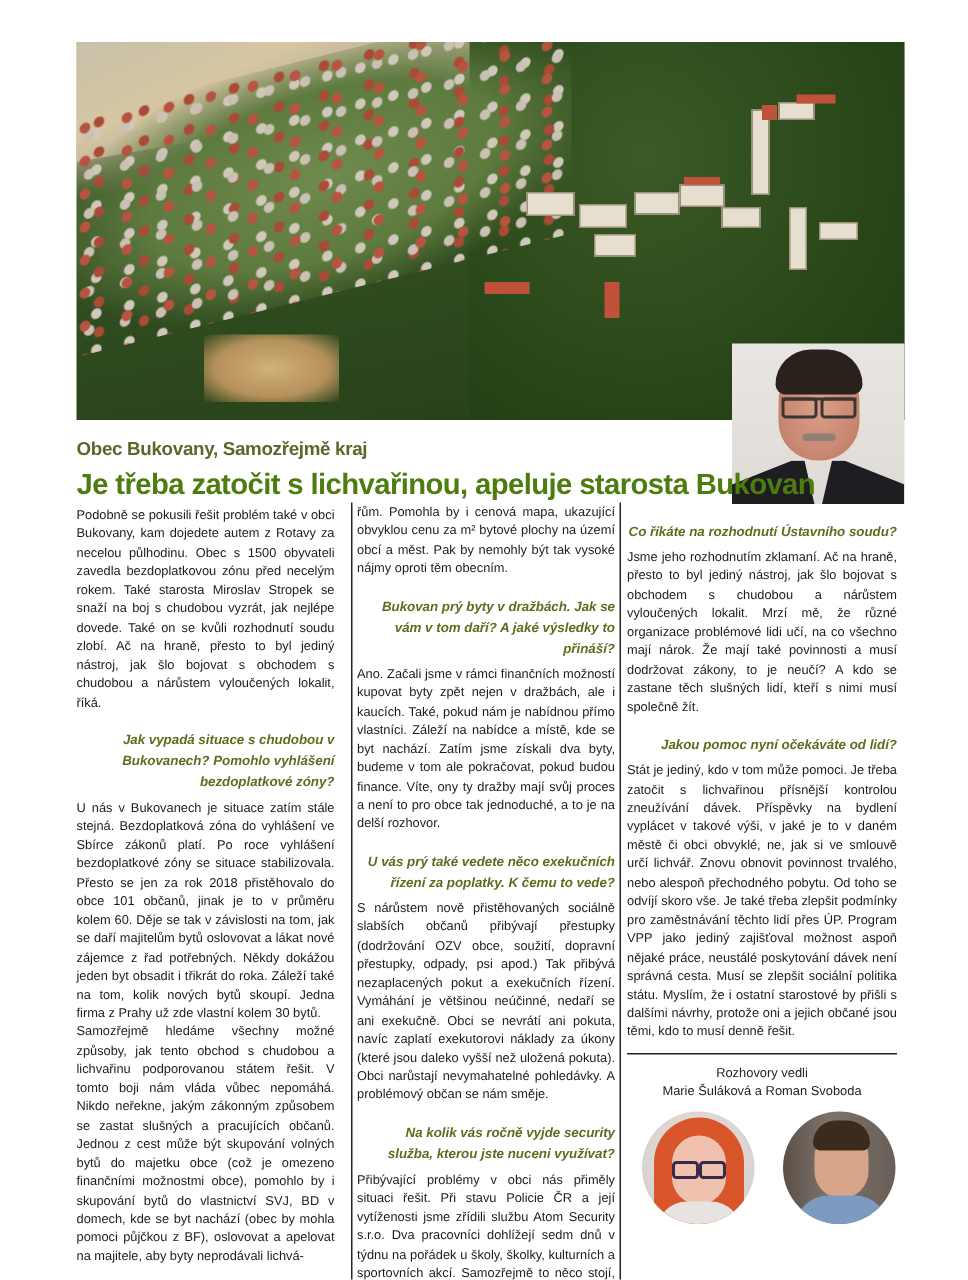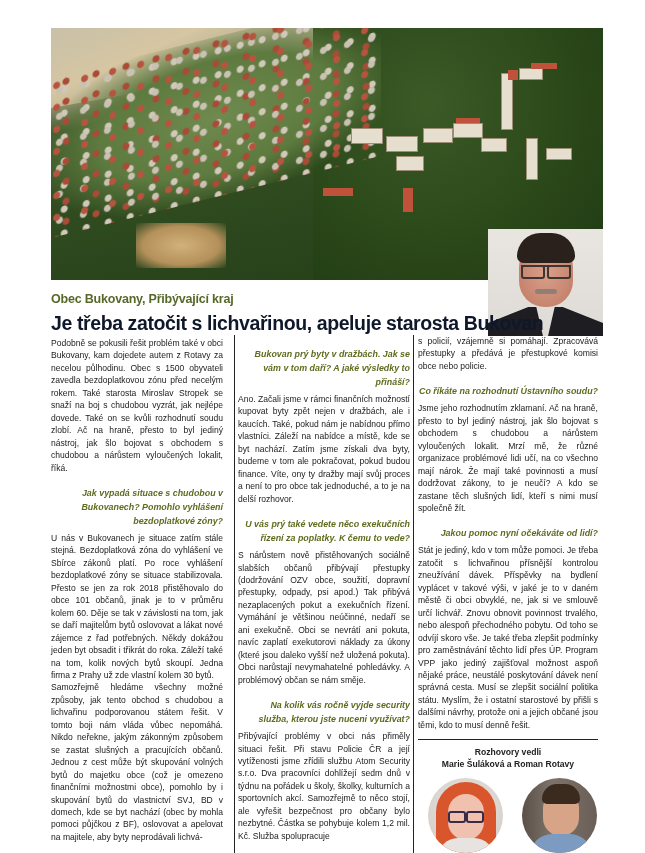--- a/index.html
+++ b/index.html
@@ -45,36 +45,36 @@
   .portrait .moustache { position: absolute; left: 47px; top: 60px; width: 22px; height: 5px;
               background: #8f7f74; border-radius: 4px; }
   .portrait .shirt { position: absolute; left: 42px; top: 76px; width: 32px; height: 40px; background: #5b7796; }
   .portrait .jacket { position: absolute; left: 0; top: 78px; width: 115px; height: 40px;
               background: #1d1d22; clip-path: polygon(0 40%, 35% 0, 42% 0, 50% 100%, 58% 0, 65% 0, 100% 40%, 100% 100%, 0 100%); }
 
   
   .region { position: absolute; left: 51px; top: 292px; font-family: "Liberation Sans", sans-serif;
             font-weight: bold; font-size: 12.5px; color: #57692a; letter-spacing: -0.2px; }
   .headline { position: absolute; left: 51px; top: 312px; font-family: "Liberation Sans", sans-serif;
-            font-weight: bold; font-size: 19.5px; color: #0f172a; letter-spacing: -0.4px; white-space: nowrap; }
+            font-weight: bold; font-size: 19.5px; color: #4d7c0f; letter-spacing: -0.4px; white-space: nowrap; }
 
   
   .col { position: absolute; top: 337px; font-family: "Liberation Sans", sans-serif; font-size: 8.55px;
          line-height: 12.45px; text-align: justify; color: #1b1b1b; }
   .col1 { left: 51px; width: 172px; }
   .col2 { left: 234px; width: 172px; border-left: 1px solid #222; padding-left: 3px; top: 335px; height: 520px; }
   .col3 { left: 413px; width: 180px; border-left: 1px solid #222; padding-left: 4px; top: 335px; height: 520px; }
   .col p { margin: 0; hyphens: manual; }
   .col p.lead { font-weight: normal; }
   .q { font-style: italic; font-weight: bold; color: #5f6b1e; font-size: 8.9px; line-height: 14px;
        margin: 12px 0 4px 0; text-align: right; }
   .col2 .q, .col3 .q { margin-top: 12px; }
 
   .sep { border: 0; border-top: 1px solid #222; margin: 8px 0 6px 0; }
-  .credits { text-align: center; font-weight: bold; font-size: 8.6px; line-height: 12px; color: #222; }
+  .credits { text-align: center; font-weight: normal; font-size: 8.6px; line-height: 12px; color: #222; }
   .avatars { position: relative; height: 80px; margin-top: 8px; }
   .avatar { position: absolute; width: 75px; height: 75px; border-radius: 50%; overflow: hidden; }
   .avatar.a1 { left: 10px; top: 0; background: radial-gradient(circle at 50% 40%, #e9e4df 0%, #cfcac5 100%); }
   .avatar.a2 { left: 104px; top: 0; background: linear-gradient(90deg, #5b5048 0%, #7e736a 40%, #6a5f57 100%); }
   .a1 .hair { position: absolute; left: 8px; top: 4px; width: 60px; height: 72px; background: #d9552c;
               border-radius: 32px 32px 14px 14px; }
   .a1 .face { position: absolute; left: 20px; top: 16px; width: 36px; height: 46px; background: #efc1ae; border-radius: 18px; }
   .a1 .gl { position: absolute; left: 20px; top: 33px; width: 36px; height: 9px; }
   .a1 .gl::before, .a1 .gl::after { content: ""; position: absolute; top: 0; width: 14px; height: 8px;
               border: 2px solid #3a2a4a; border-radius: 3px; }
@@ -111,49 +111,49 @@
 
 <div class="portrait">
   <div class="face"></div>
   <div class="hair"></div>
   <div class="glasses"></div>
   <div class="moustache"></div>
   <div class="jacket"></div>
   <div class="shirt" style="z-index:-1"></div>
 </div>
 
-<div class="region">Obec Bukovany, Přibývající kraj</div>
+<div class="region">Obec Bukovany, Samozřejmě kraj</div>
 <h1 class="headline" style="margin:0">Je třeba zatočit s lichvařinou, apeluje starosta Bukovan</h1>
 
 <div class="col col1">
   <p class="lead">Podobně se pokusili řešit problém také v obci Bukovany, kam dojedete autem z Rotavy za necelou půlhodinu. Obec s 1500 obyvateli zavedla bezdoplatkovou zónu před necelým rokem. Také starosta Miroslav Stropek se snaží na boj s chudobou vyzrát, jak nejlépe dovede. Také on se kvůli rozhodnutí soudu zlobí. Ač na hraně, přesto to byl jediný nástroj, jak šlo bojovat s obchodem s chudobou a nárůstem vyloučených lokalit, říká.</p>
   <div class="q">Jak vypadá situace s chudobou v Bukovanech? Pomohlo vyhlášení bezdoplatkové zóny?</div>
   <p>U nás v Bukovanech je situace zatím stále stejná. Bezdoplatková zóna do vyhlášení ve Sbírce zákonů platí. Po roce vyhlášení bezdoplatkové zóny se situace stabilizovala. Přesto se jen za rok 2018 přistěhovalo do obce 101 občanů, jinak je to v průměru kolem 60. Děje se tak v závislosti na tom, jak se daří majitelům bytů oslovovat a lákat nové zájemce z řad potřebných. Někdy dokážou jeden byt obsadit i třikrát do roka. Záleží také na tom, kolik nových bytů skoupí. Jedna firma z Prahy už zde vlastní kolem 30 bytů.</p>
   <p>Samozřejmě hledáme všechny možné způsoby, jak tento obchod s chudobou a lichvařinu podporovanou státem řešit. V tomto boji nám vláda vůbec nepomáhá. Nikdo neřekne, jakým zákonným způsobem se zastat slušných a pracujících občanů. Jednou z cest může být skupování volných bytů do majetku obce (což je omezeno finančními možnostmi obce), pomohlo by i skupování bytů do vlastnictví SVJ, BD v domech, kde se byt nachází (obec by mohla pomoci půjčkou z BF), oslovovat a apelovat na majitele, aby byty neprodávali lichvá-</p>
 </div>
 
 <div class="col col2">
+  <p>řům. Pomohla by i cenová mapa, ukazující obvyklou cenu za m² bytové plochy na území obcí a měst. Pak by nemohly být tak vysoké nájmy oproti těm obecním.</p>
   <div class="q">Bukovan prý byty v dražbách. Jak se vám v tom daří? A jaké výsledky to přináší?</div>
   <p>Ano. Začali jsme v rámci finančních možností kupovat byty zpět nejen v dražbách, ale i kaucích. Také, pokud nám je nabídnou přímo vlastníci. Záleží na nabídce a místě, kde se byt nachází. Zatím jsme získali dva byty, budeme v tom ale pokračovat, pokud budou finance. Víte, ony ty dražby mají svůj proces a není to pro obce tak jednoduché, a to je na delší rozhovor.</p>
   <div class="q">U vás prý také vedete něco exekučních řízení za poplatky. K čemu to vede?</div>
   <p>S nárůstem nově přistěhovaných sociálně slabších občanů přibývají přestupky (dodržování OZV obce, soužití, dopravní přestupky, odpady, psi apod.) Tak přibývá nezaplacených pokut a exekučních řízení. Vymáhání je většinou neúčinné, nedaří se ani exekučně. Obci se nevrátí ani pokuta, navíc zaplatí exekutorovi náklady za úkony (které jsou daleko vyšší než uložená pokuta). Obci narůstají nevymahatelné pohledávky. A problémový občan se nám směje.</p>
   <div class="q">Na kolik vás ročně vyjde security služba, kterou jste nuceni využívat?</div>
   <p>Přibývající problémy v obci nás přiměly situaci řešit. Při stavu Policie ČR a její vytíženosti jsme zřídili službu Atom Security s.r.o.  Dva pracovníci dohlížejí sedm dnů v týdnu na pořádek u školy, školky, kulturních a sportovních akcí. Samozřejmě to něco stojí, ale vyřešit bezpečnost pro občany bylo nezbytné. Částka se pohybuje kolem 1,2 mil. Kč. Služba spolupracuje</p>
 </div>
 
 <div class="col col3">
-  <p>s policií, vzájemně si pomáhají. Zpracovává přestupky a předává je přestupkové komisi obce nebo policie.</p>
   <div class="q">Co říkáte na rozhodnutí Ústavního soudu?</div>
   <p>Jsme jeho rozhodnutím zklamaní. Ač na hraně, přesto to byl jediný nástroj, jak šlo bojovat s obchodem s chudobou a nárůstem vyloučených lokalit. Mrzí mě, že různé organizace problémové lidi učí, na co všechno mají nárok. Že mají také povinnosti a musí dodržovat zákony, to je neučí? A kdo se zastane těch slušných lidí, kteří s nimi musí společně žít.</p>
   <div class="q">Jakou pomoc nyní očekáváte od lidí?</div>
   <p>Stát je jediný, kdo v tom může pomoci. Je třeba zatočit s lichvařinou přísnější kontrolou zneužívání dávek. Příspěvky na bydlení vyplácet v takové výši, v jaké je to v daném městě či obci obvyklé, ne, jak si ve smlouvě určí lichvář. Znovu obnovit povinnost trvalého, nebo alespoň přechodného pobytu. Od toho se odvíjí skoro vše. Je také třeba zlepšit podmínky pro zaměstnávání těchto lidí přes ÚP. Program VPP jako jediný zajišťoval možnost aspoň nějaké práce, neustálé poskytování dávek není správná cesta. Musí se zlepšit sociální politika státu. Myslím, že i ostatní starostové by přišli s dalšími návrhy, protože oni a jejich občané jsou těmi, kdo to musí denně řešit.</p>
   <hr class="sep">
   <div class="credits">
     <div>Rozhovory vedli</div>
-    <div>Marie Šuláková a Roman Rotavy</div>
+    <div>Marie Šuláková a Roman Svoboda</div>
   </div>
   <div class="avatars">
     <div class="avatar a1">
       <div class="hair"></div>
       <div class="face"></div>
       <div class="gl"></div>
       <div class="body"></div>
     </div>
     <div class="avatar a2">
       <div class="face"></div>

